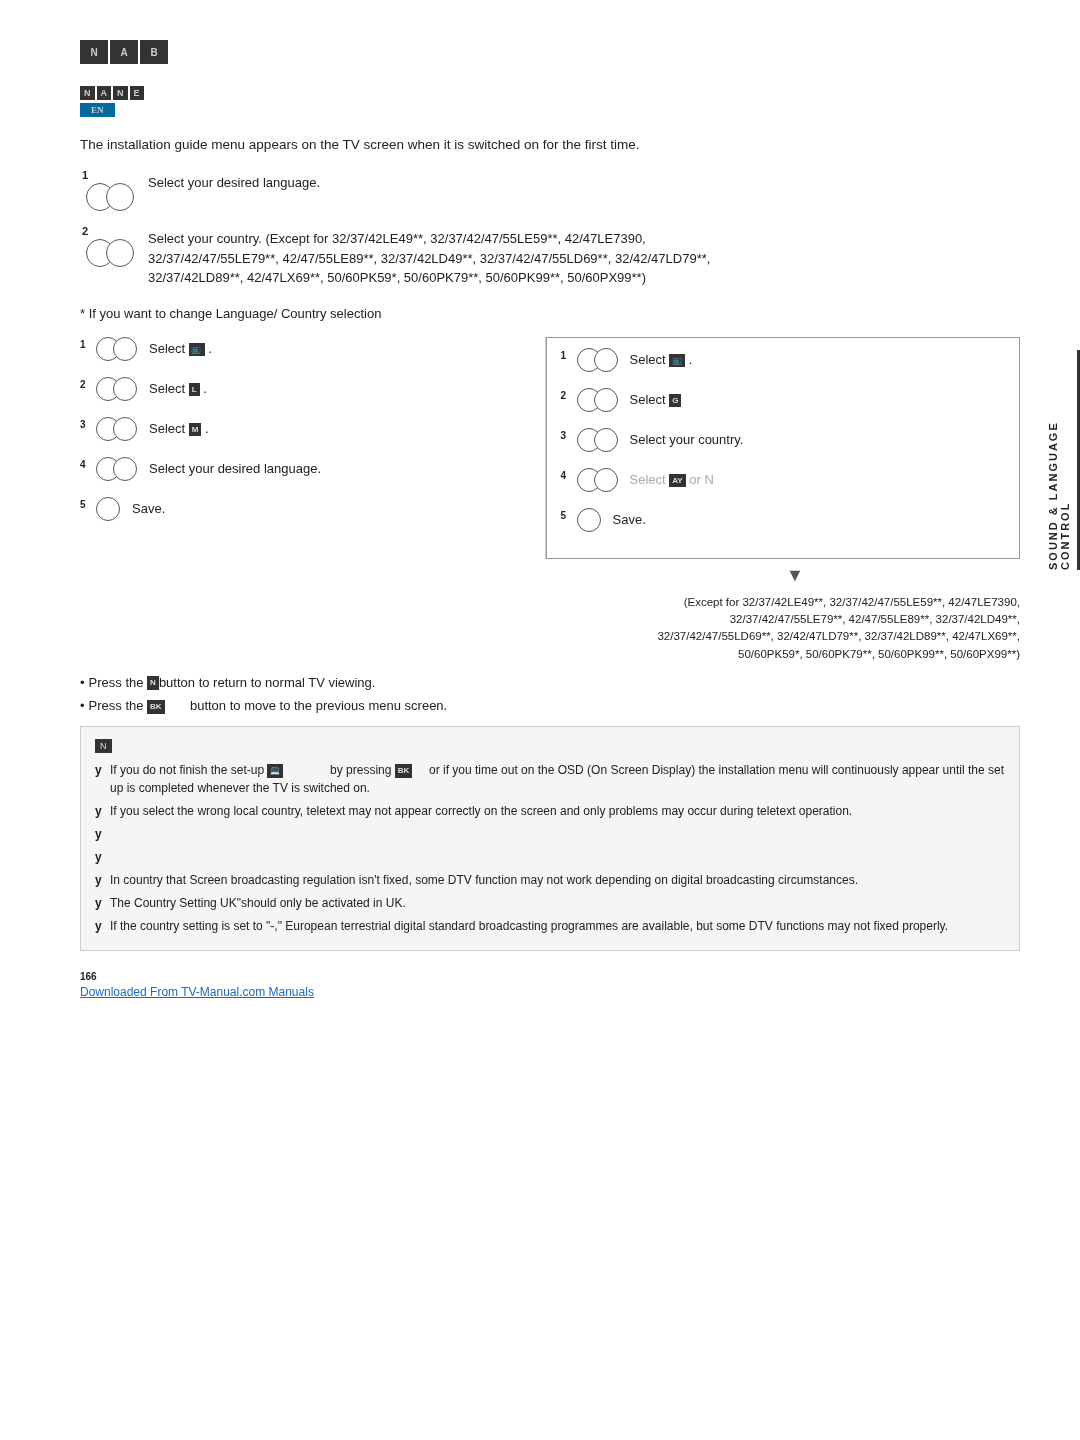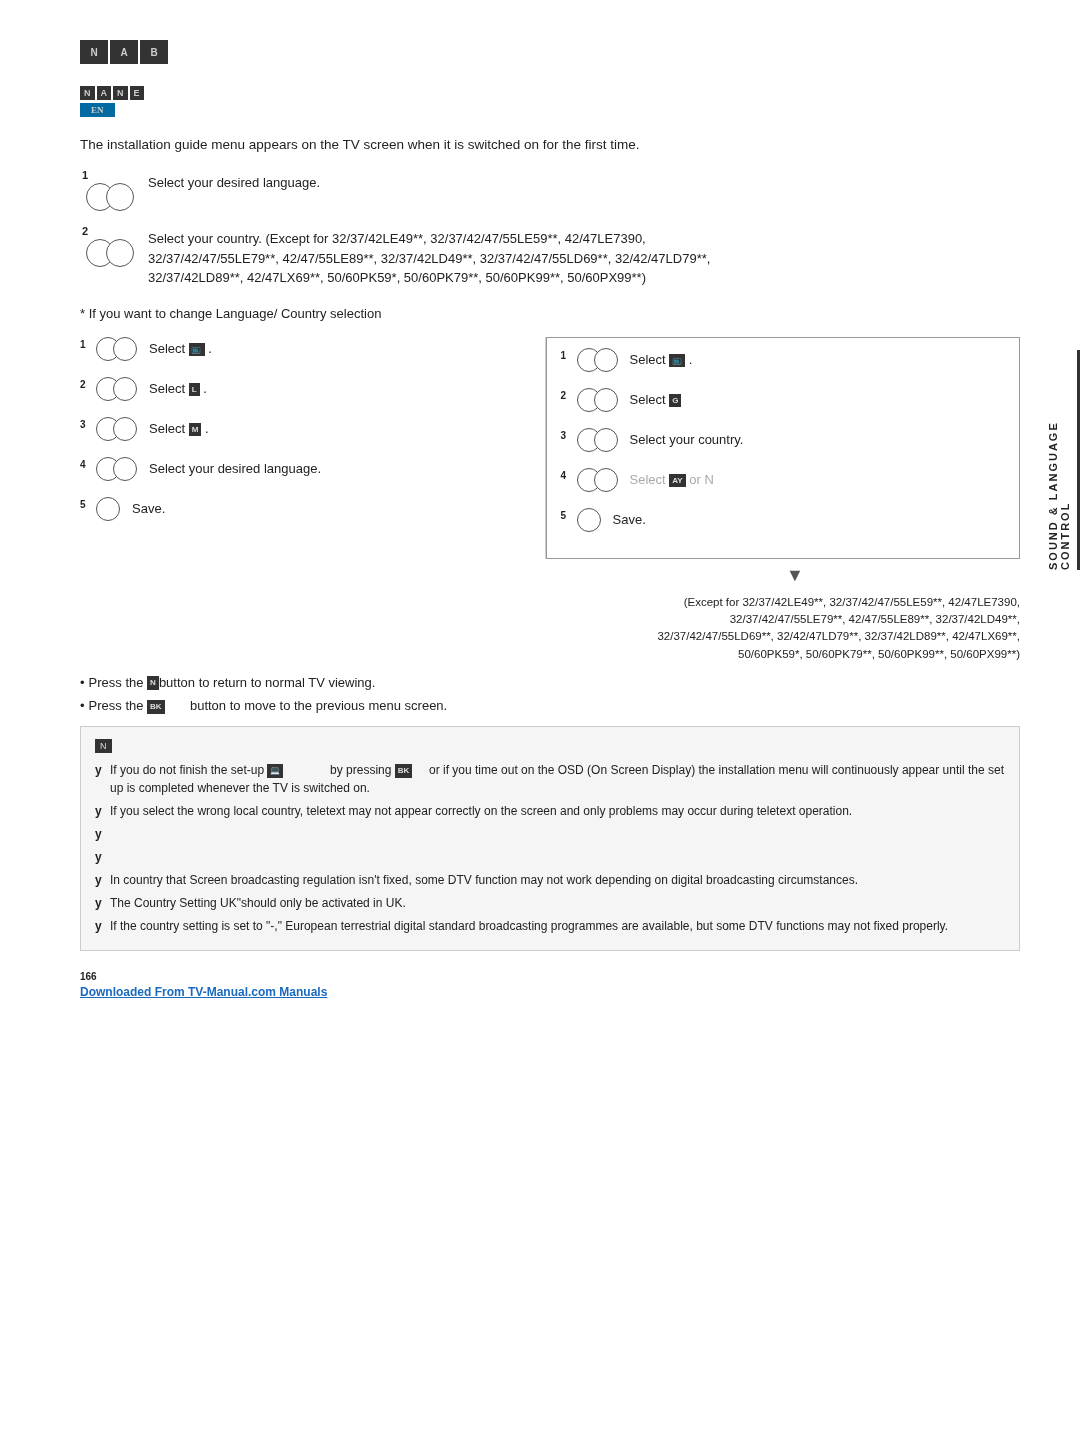--- a/index.html
+++ b/index.html
@@ -271,21 +271,20 @@
     .page-num {
       font-size: 10px;
       font-weight: bold;
       margin-bottom: 2px;
     }
 
     .footer-link {
       color: #1a6abf;
       font-size: 12px;
       text-decoration: underline;
-      font-weight: bold;
     }
 
     
     .sidebar-label {
       position: absolute;
       right: 0;
       top: 350px;
       writing-mode: vertical-rl;
       transform: rotate(180deg);
       font-size: 11px;

